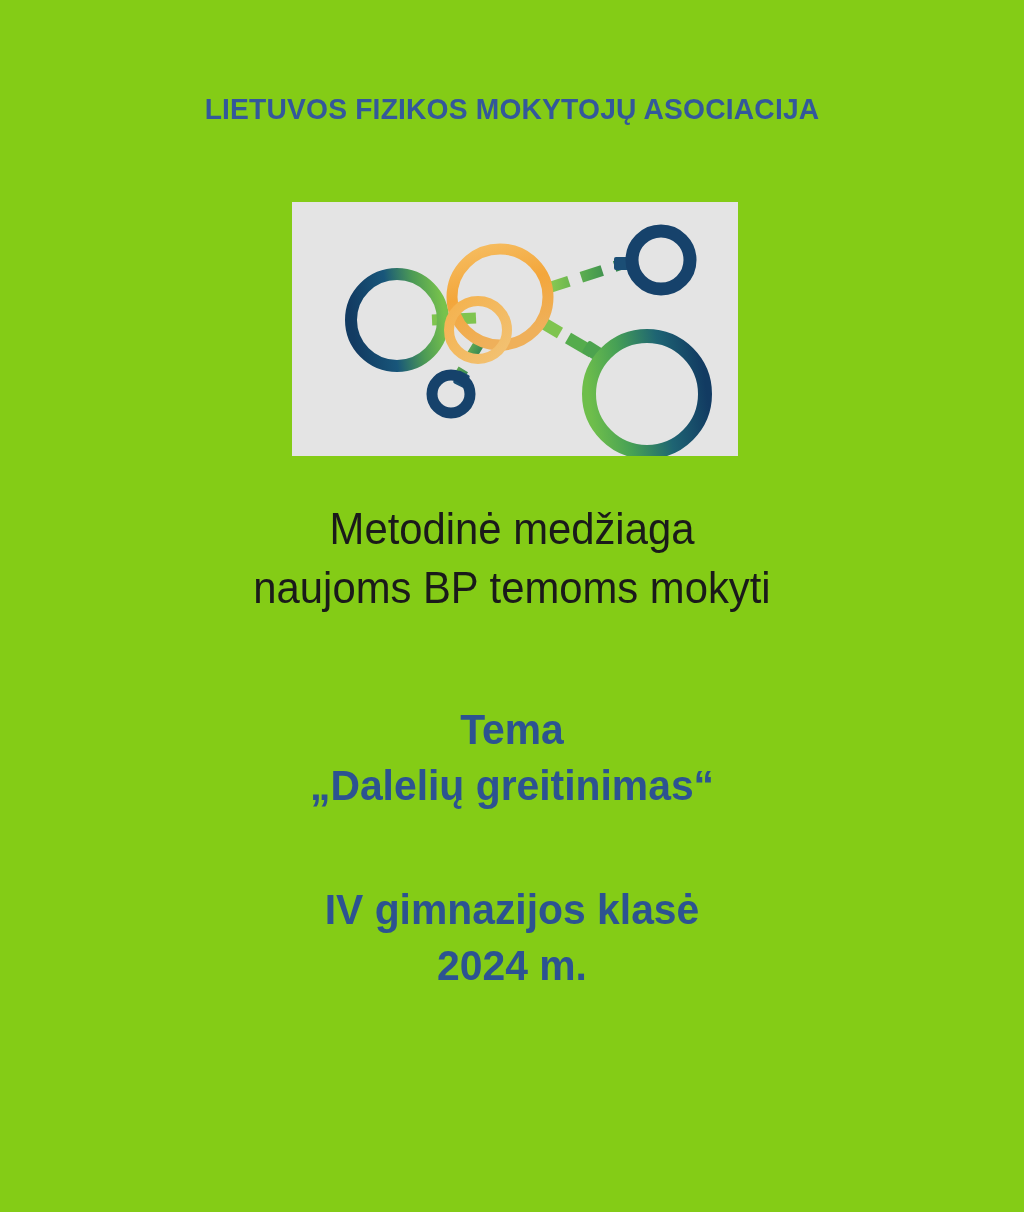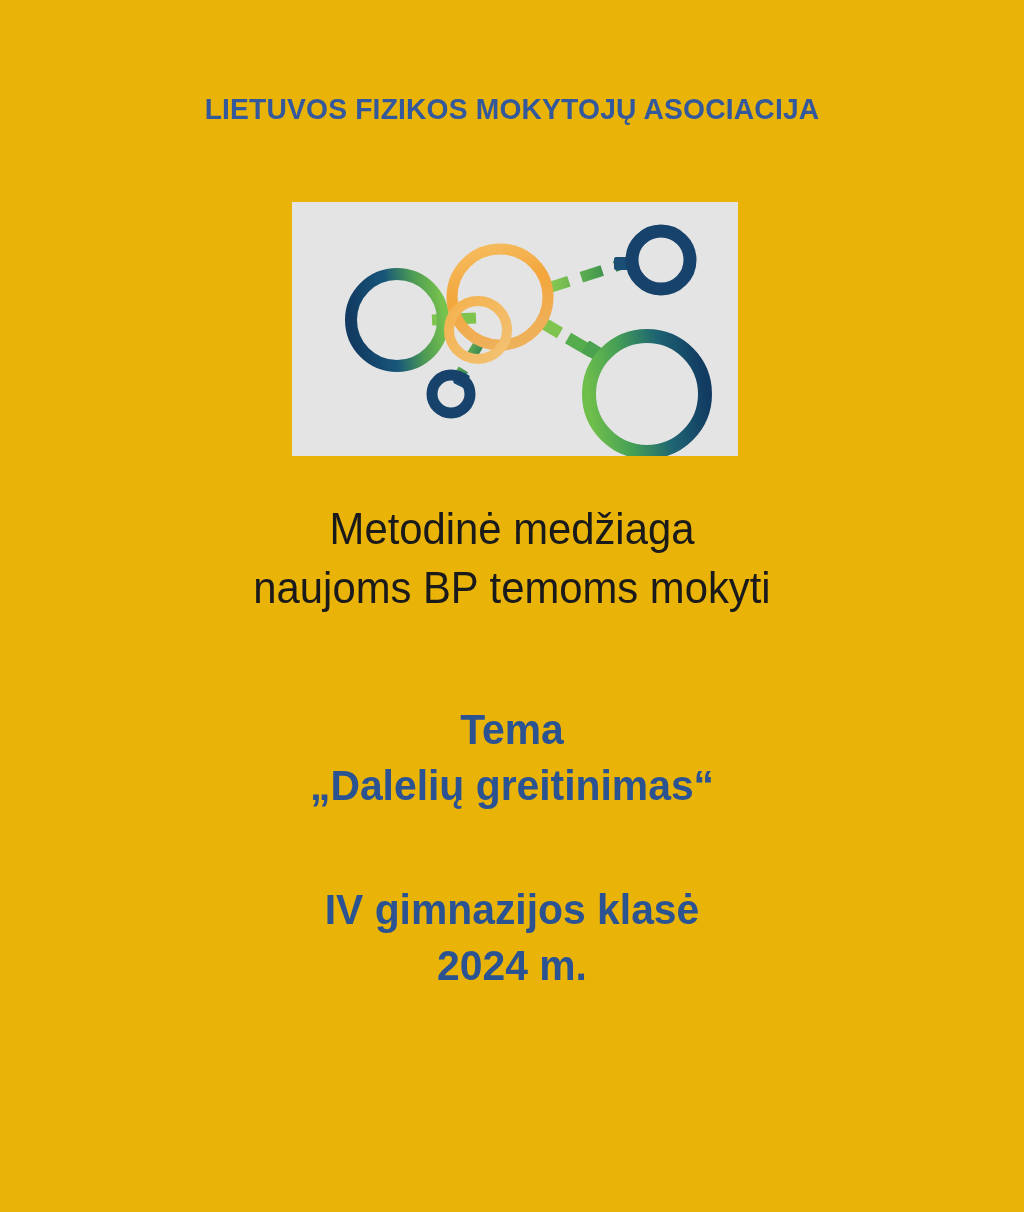--- a/index.html
+++ b/index.html
@@ -13,21 +13,21 @@
     height: 1212px;
     position: relative;
     overflow: hidden;
     font-family: "Liberation Sans", "DejaVu Sans", sans-serif;
     -webkit-font-smoothing: antialiased;
   }
 
   .slide {
     position: absolute;
     inset: 0;
-    background: #eab308;
+    background: #84cc16;
     display: block;
   }
 
   
   .org-header {
     position: absolute;
     top: 92px;
     left: 0;
     width: 1024px;
     text-align: center;

